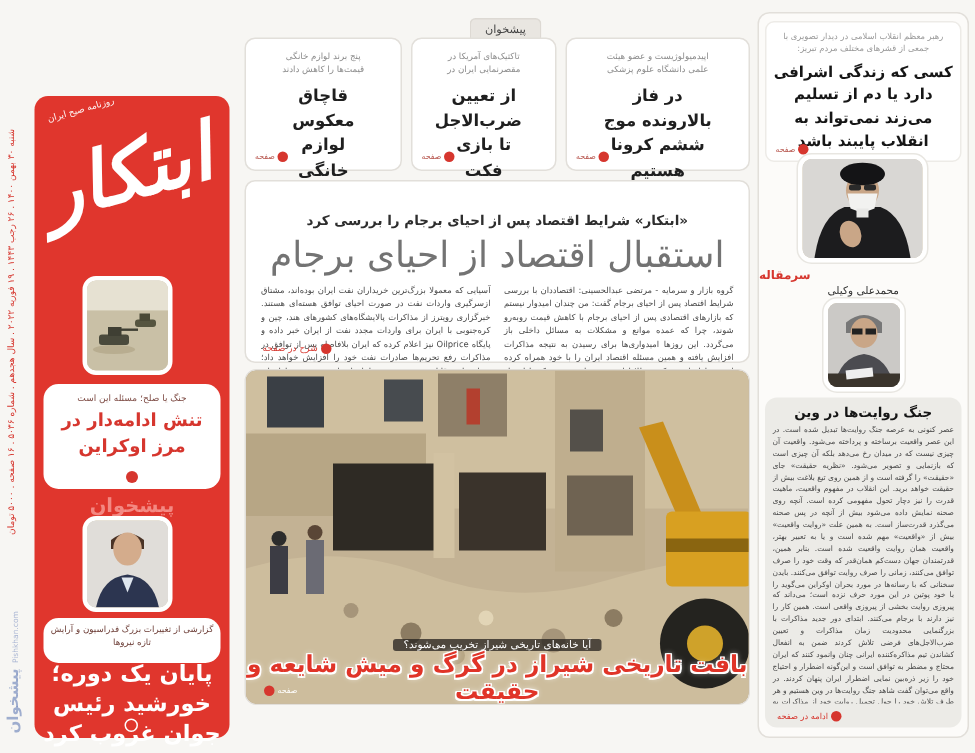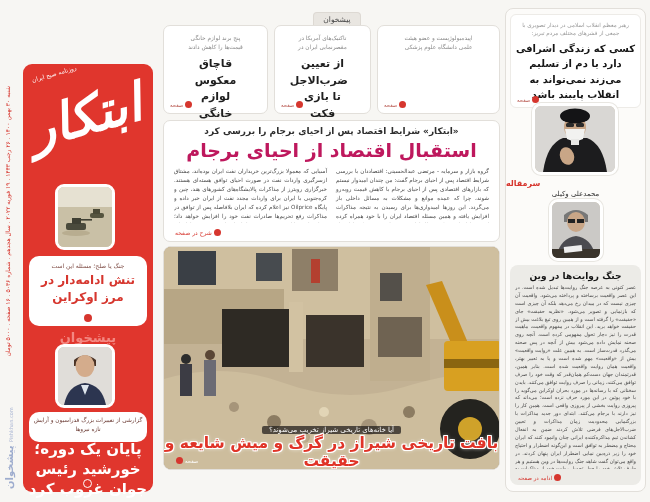--- a/index.html
+++ b/index.html
@@ -42,23 +42,23 @@
     border-bottom:none;border-radius:4px 4px 0 0;font-size:7.5px;color:#444;text-align:center;line-height:13px;direction:rtl}
   .tbox{position:absolute;top:25px;height:89px;padding:8px 22px 4px;text-align:center;direction:rtl}
   .tbox-a{left:163px;width:105px}
   .tbox-b{left:274px;width:97px}
   .tbox-c{left:377px;width:123px}
   .tbox .kick{font-size:5.8px;color:#8a8a8a;line-height:1.55;height:18px;overflow:hidden}
   .tbox .ttl{font-size:11px;font-weight:bold;color:#1f1f1f;line-height:1.5;margin-top:4px}
   .tbox .marker{left:6px;bottom:5px}
 
   
-  .main-card{left:163px;top:120px;width:337px;height:122px;padding:5px 10px;text-align:center;direction:rtl}
+  .main-card{left:163px;top:120px;width:337px;height:122px;padding:22px 10px;text-align:center;direction:rtl}
   .m-kick{font-size:9px;font-weight:bold;color:#2e2e2e}
-  .m-head{font-size:19px;font-weight:bold;color:#be185d;margin-top:3px;white-space:nowrap}
+  .m-head{font-size:24px;font-weight:normal;color:#737373;margin-top:3px;white-space:nowrap}
   .m-body{display:flex;gap:9px;direction:rtl;margin-top:6px;height:56px;overflow:hidden}
   .m-col{flex:1;font-size:5.6px;line-height:1.6;color:#4a4a4a;text-align:justify}
   .m-more{left:11px;bottom:5px;font-size:6px;color:#d6362e}
 
   
   .photo-card{position:absolute;left:163px;top:246px;width:337px;height:224px;border:1px solid #e2dfda;
     border-radius:8px;overflow:hidden;background:#b9a887}
   .ph-over{position:absolute;left:0;right:0;top:170px;text-align:center;direction:rtl}
   .ph-over span{background:rgba(35,32,30,.75);color:#fff;font-size:7px;padding:0 7px;border-radius:2px}
   .ph-head{position:absolute;left:0;right:0;top:187px;text-align:center;font-size:15.5px;font-weight:bold;color:#e03428;direction:rtl;
@@ -137,20 +137,21 @@
 
   <div class="wm-blue">
     <span>پیشخوان</span>
     <span class="en">Pishkhan.com</span>
   </div>
 
   <div class="tab">پیشخوان</div>
 
   <div class="card tbox tbox-c">
     <div class="kick">اپیدمیولوژیست و عضو هیئت علمی دانشگاه علوم پزشکی ایران:</div>
+    <div class="ttl">در فاز بالارونده موج ششم کرونا هستیم</div>
     <div class="marker">
         <span class="dot"></span>
         <span>صفحه</span>
       </div>
   </div>
   <div class="card tbox tbox-b">
     <div class="kick">تاکتیک‌های آمریکا در مقصرنمایی ایران در مذاکرات وین چیست؟</div>
     <div class="ttl">از تعیین ضرب‌الاجل تا بازی فکت شیت</div>
     <div class="marker">
         <span class="dot"></span>

